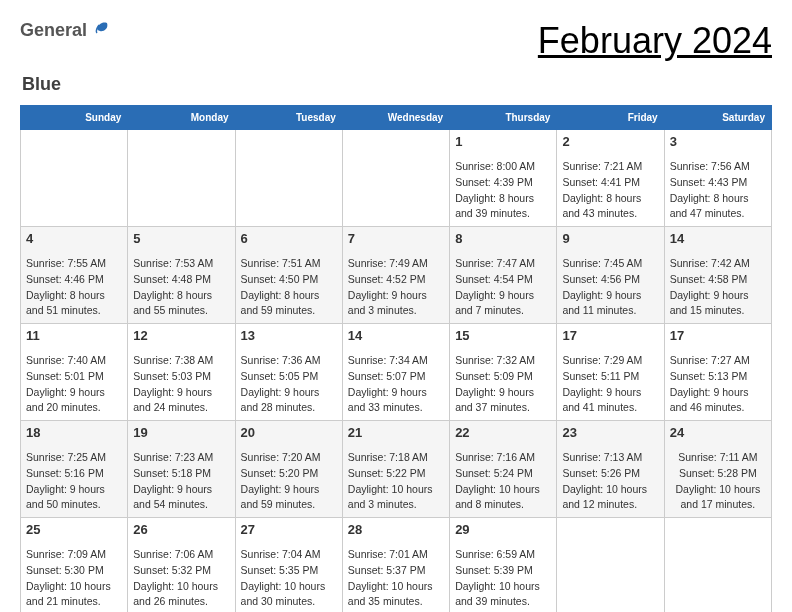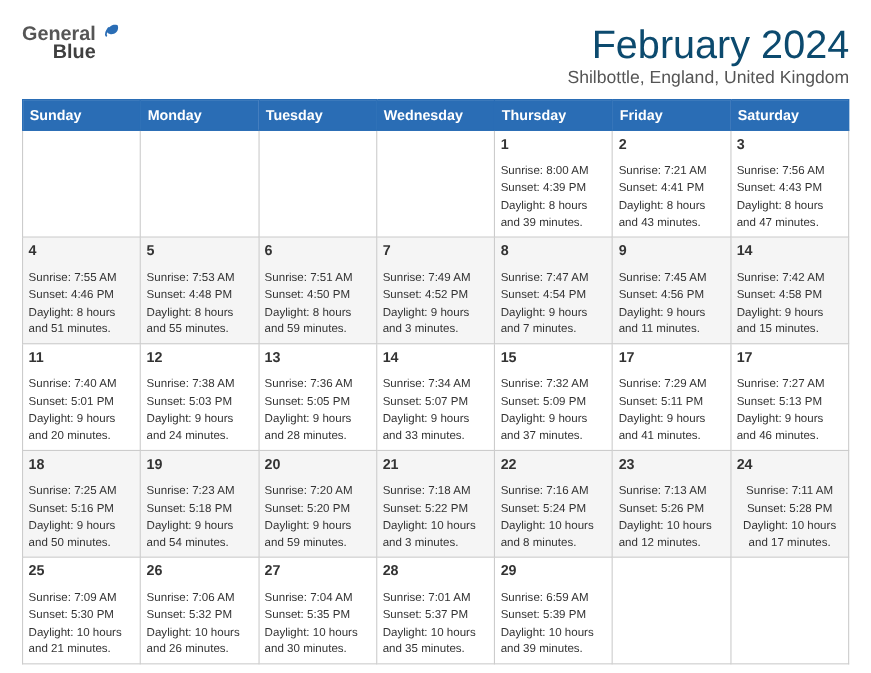--- a/index.html
+++ b/index.html
@@ -12,45 +12,47 @@
     }
     .header-area {
       display: flex;
       justify-content: space-between;
       align-items: flex-start;
       margin-bottom: 10px;
     }
     .logo {
       display: flex;
       flex-direction: column;
-      align-items: center;
+      align-items: flex-start;
+      gap: 37px;
     }
     .title-area {
       text-align: right;
     }
     .month-title {
       font-size: 36px;
-      color: #0c4a6e;
+      color: #000000;
       font-weight: normal;
+      text-decoration: underline;
     }
     .location-title {
       font-size: 16px;
       color: #555;
     }
     .calendar-table {
       width: 100%;
       border-collapse: collapse;
       table-layout: fixed;
     }
     .calendar-table th {
       background-color: #2a6db5;
       color: #fff;
-      text-align: left;
+      text-align: right;
       padding: 6px 6px;
-      font-size: 13px;
+      font-size: 10px;
       border: 1px solid #2a6db5;
     }
     .calendar-table td {
       border: 1px solid #ccc;
       vertical-align: top;
       padding: 4px 5px;
       height: 90px;
       font-size: 11px;
       color: #333;
       background: #fff;
@@ -96,21 +98,20 @@
       <span class="logo-text-general">General</span>
       <svg width="22" height="20" viewBox="0 0 22 20" style="margin: 0 2px;">
         <path d="M18 2 C18 2 14 0 10 4 C8 6 7 9 11 10 C14 11 20 8 18 2Z" fill="#2a6db5"></path>
         <path d="M10 4 C8 7 6 10 8 12" stroke="#2a6db5" stroke-width="1.5" fill="none"></path>
       </svg>
     </div>
     <span class="logo-text-blue" style="margin-top:-4px; margin-left:2px;">Blue</span>
   </div>
   <div class="title-area">
     <div class="month-title">February 2024</div>
-    <div class="location-title">Shilbottle, England, United Kingdom</div>
   </div>
 </div>
 
 <table class="calendar-table">
   <thead>
     <tr>
     <th>Sunday</th>
         <th>Monday</th>
         <th>Tuesday</th>
         <th>Wednesday</th>

